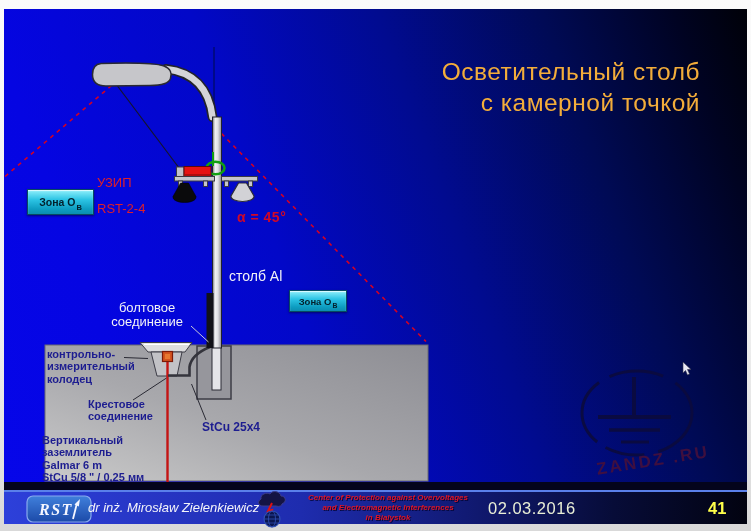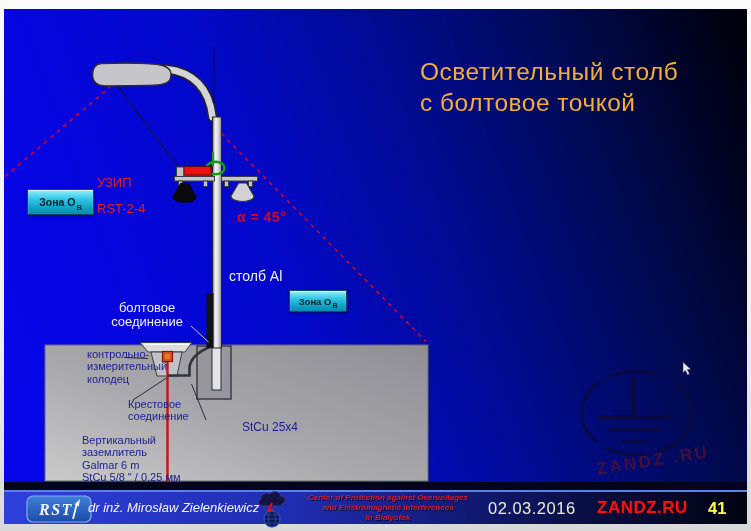--- a/index.html
+++ b/index.html
@@ -7,28 +7,28 @@
     position:relative;width:751px;height:531px;overflow:hidden;
     background:linear-gradient(180deg,#fbfbfb 0%,#f0f0f0 60%,#d9d9d9 100%);
     font-family:"Liberation Sans",sans-serif;
   }
   .bg{
     position:absolute;left:4px;top:9px;width:743px;height:515px;
     background:linear-gradient(70deg,#0606ea 0%,#0505e2 18%,#0208c8 40%,#010b90 60%,#000a54 78%,#000322 92%,#000108 100%);
   }
   .abs{position:absolute;}
   .title{
-    left:420px;top:56px;width:280px;text-align:left;
+    left:420px;top:56px;width:280px;text-align:right;
     color:#f3ad3a;font-size:24.5px;line-height:31px;letter-spacing:.5px;
   }
   .lbl-red{color:#e02028;font-size:13px;}
   .lbl-alpha{color:#d10826;font-size:14px;font-weight:bold;letter-spacing:.5px;}
   .lbl-white{color:#f2f2f6;font-size:14px;}
   .lbl-white-c{color:#f2f2f6;font-size:13px;line-height:13.5px;text-align:center;}
-  .lbl-navy{color:#1d1d90;font-size:11px;font-weight:400;line-height:12.3px;padding-left:40px;}
+  .lbl-navy{color:#1d1d90;font-size:11px;font-weight:700;line-height:12.3px;}
   .lbl-navy-c{}
   .badge{
     display:flex;align-items:center;justify-content:center;
     border-radius:0;border:1px solid #064a60;
     background:linear-gradient(180deg,#8ff0fc 0%,#2cc4e4 40%,#0d9cc0 80%,#0b8cb0 100%);
     box-shadow:inset 0 1px 1px rgba(255,255,255,.75),0 1px 2px rgba(0,0,20,.5);
     color:#03202c;font-weight:bold;
   }
   .badge .sub{font-size:.72em;align-self:flex-end;margin-bottom:2px;margin-left:1px;}
   .badge1{left:27px;top:189px;width:65px;height:24px;font-size:10.5px;}
@@ -131,21 +131,21 @@
         <line x1="621" y1="442" x2="649" y2="442" stroke-width="3"></line>
       </g>
       <text x="596" y="468" transform="rotate(-9 640 462)" fill="#45103c" font-size="17" font-weight="bold" letter-spacing="2.5" font-family="Liberation Sans, sans-serif">ZANDZ .RU</text>
     </g>
 
     <polygon points="683,362 683,373 685.5,370.5 687.5,375 689.5,374 687.5,369.5 691,369.5" fill="#e8e8f4" stroke="#33334a" stroke-width=".6"></polygon>
   </svg>
 
   <div class="abs title">
     <div>Осветительный столб</div>
-    <div>с болтовое точкой</div>
+    <div>с камерной точкой</div>
   </div>
 
   <div class="abs lbl-red" style="left:97px;top:175px">УЗИП</div>
   <div class="abs lbl-red" style="left:97px;top:201px">RST-2-4</div>
   <div class="abs lbl-alpha" style="left:237px;top:209px">α = 45°</div>
   <div class="abs lbl-white" style="left:229px;top:268px">столб Al</div>
   <div class="abs lbl-white-c" style="left:104px;top:301px;width:86px">
     <div>болтовое</div>
     <div>соединение</div>
   </div>
@@ -199,16 +199,15 @@
       <line x1="9" y1="29" x2="25" y2="29" stroke="#3050b8" stroke-width=".8"></line>
       <line x1="10.5" y1="25" x2="23.5" y2="25" stroke="#3050b8" stroke-width=".7"></line>
       <line x1="10.5" y1="33" x2="23.5" y2="33" stroke="#3050b8" stroke-width=".7"></line>
     </svg>
     <div class="abs center-txt">
       <div>Center of Protection against Overvoltages</div>
       <div>and Electromagnetic Interferences</div>
       <div>in Bialystok</div>
     </div>
     <div class="abs date">02.03.2016</div>
-    <div class="abs site">ZANDZ.RU</div>
     <div class="abs pagenum">41</div>
   </div>
 </div>
 
 </body></html>

